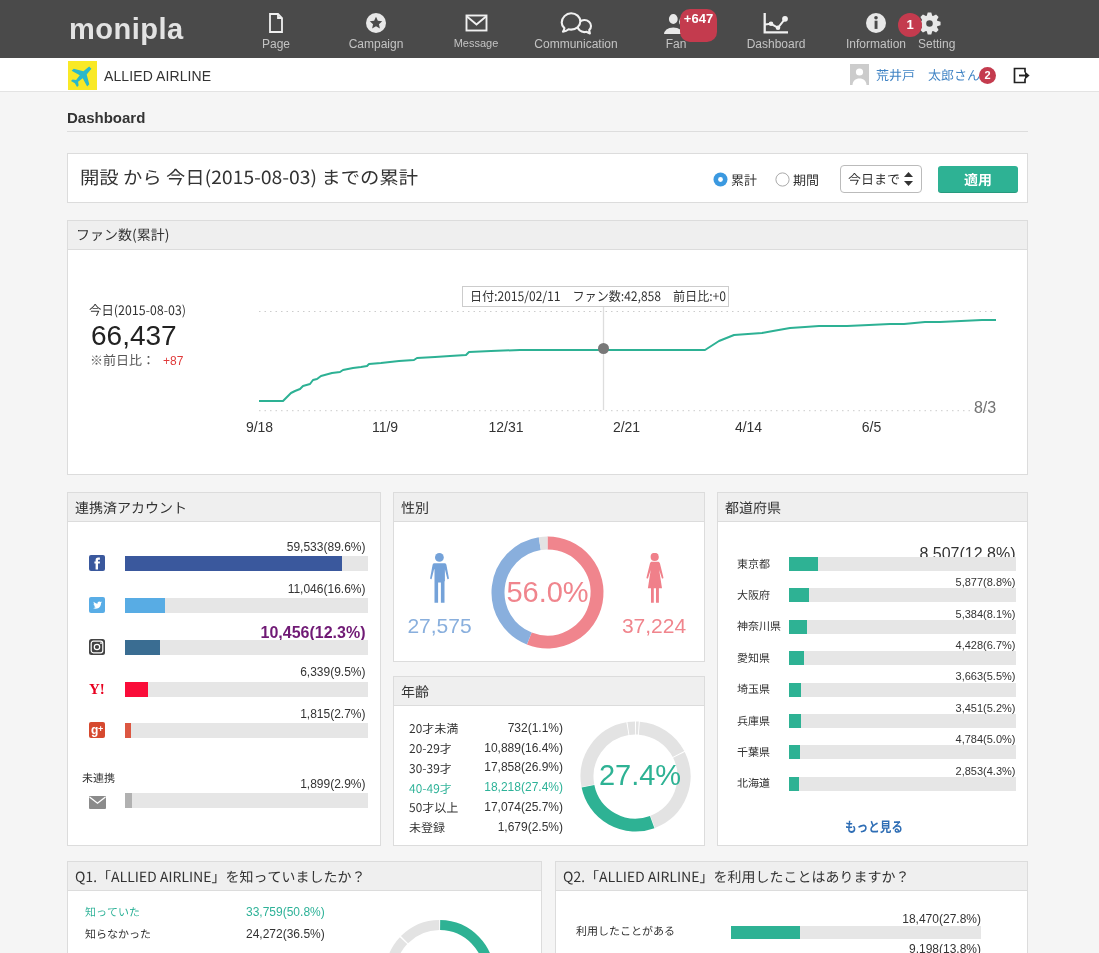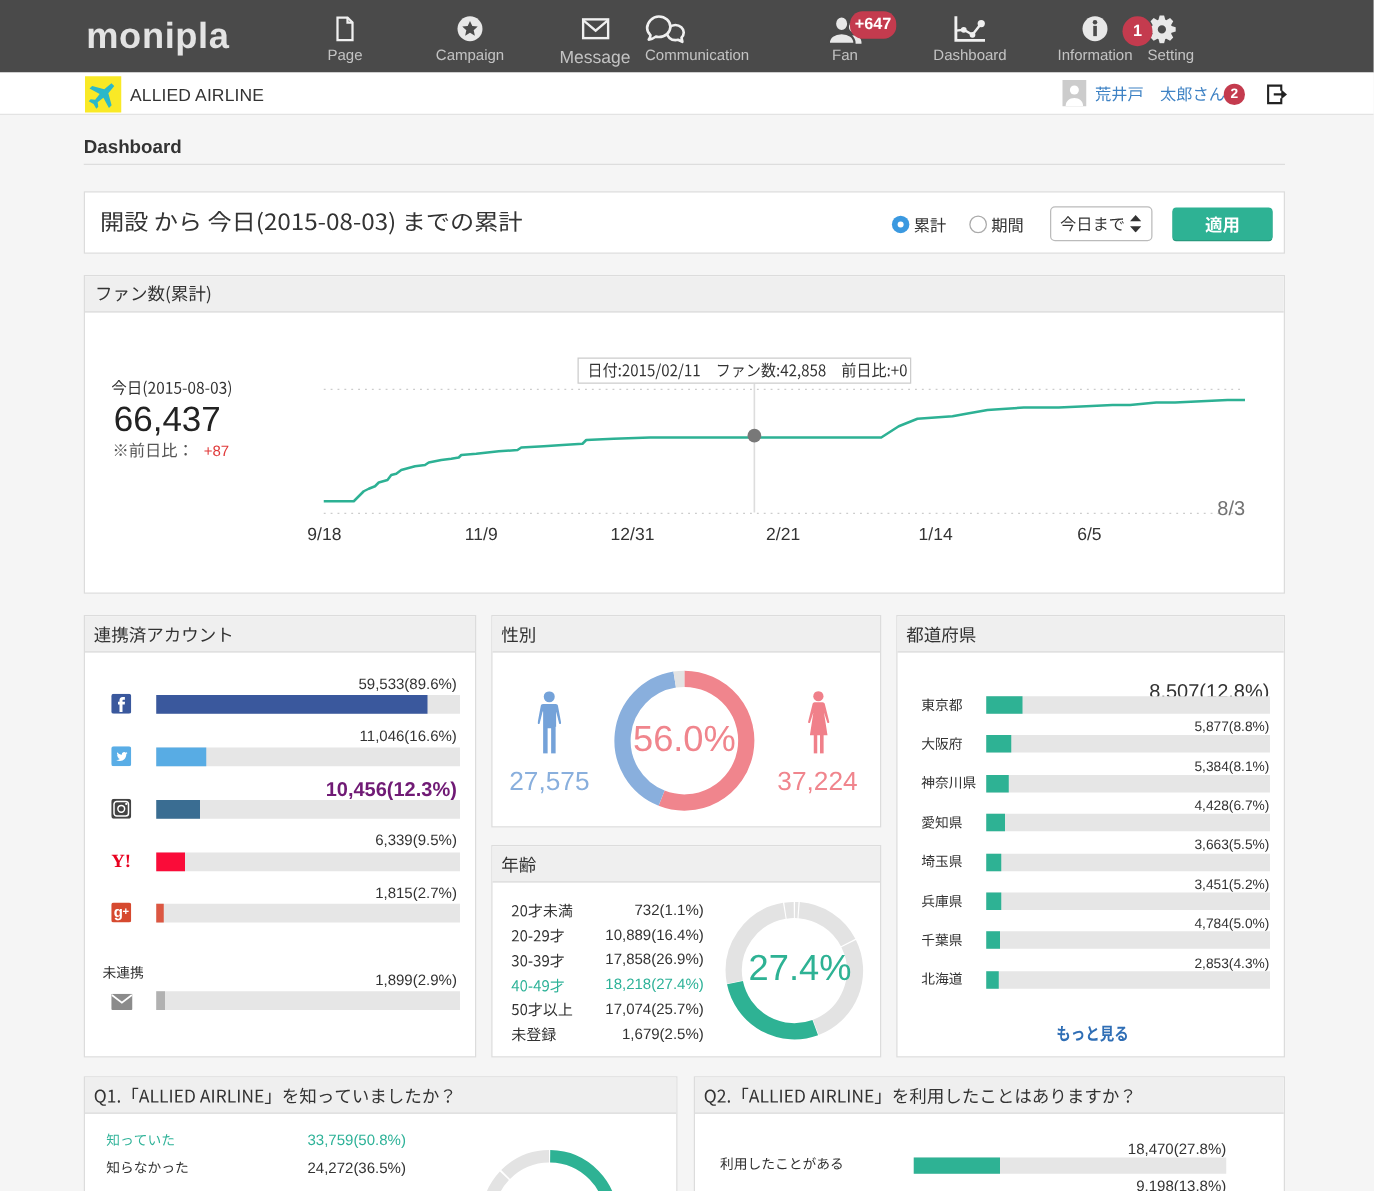--- a/index.html
+++ b/index.html
@@ -25,23 +25,23 @@
         <circle cx="11" cy="11" r="10" fill="#e8e8e8"></circle>
         <path d="M11 4.8l1.85 4 4.35.45-3.25 3 .95 4.25-3.9-2.25-3.9 2.25.95-4.25-3.25-3 4.35-.45z" fill="#4a4a4a"></path>
       </svg></div>
     <div style="font-size:12px;color:#c3c3c3;margin-top:2px">Campaign</div>
   </div>
 <div class="abs" style="left:416px;top:12px;width:120px;text-align:center">
     <div style="height:23px"><svg width="23" height="22" viewBox="0 0 23 22">
         <rect x="1.5" y="3.5" width="20" height="15" fill="none" stroke="#f0f0f0" stroke-width="1.9"></rect>
         <path d="M2 4.5l9.5 8 9.5-8" fill="none" stroke="#f0f0f0" stroke-width="1.9"></path>
       </svg></div>
-    <div style="font-size:14px;color:#c3c3c3;margin-top:2px">Message</div>
-  </div>
-<div class="abs" style="left:516px;top:12px;width:120px;text-align:left">
+    <div style="font-size:11px;color:#c3c3c3;margin-top:2px">Message</div>
+  </div>
+<div class="abs" style="left:516px;top:12px;width:120px;text-align:center">
     <div style="height:23px"><svg width="33" height="24" viewBox="0 0 33 24">
         <g fill="#4a4a4a" stroke="#f0f0f0" stroke-width="2.1" stroke-linejoin="round">
           <path d="M24.3 8c3.7 0 6.7 2.7 6.7 6 0 1.6-.7 3-1.8 4.1l.7 3.4-3.5-1.7c-.7.2-1.4.3-2.1.3-3.7 0-6.7-2.7-6.7-6s3-6.1 6.7-6.1z"></path>
           <path d="M11.1 1.2c5.1 0 9.2 3.7 9.2 8.2 0 4.5-4.1 8.2-9.2 8.2-.9 0-1.7-.1-2.5-.3-1.5 1.3-3.4 2.1-5.6 2.4.8-1.1 1.3-2.3 1.4-3.6-1.7-1.5-2.7-3.5-2.7-5.7 0-4.5 4.3-9.2 9.4-9.2z"></path>
         </g>
       </svg></div>
     <div style="font-size:12px;color:#c3c3c3;margin-top:2px">Communication</div>
   </div>
 <div class="abs" style="left:616px;top:12px;width:120px;text-align:center">
     <div style="height:23px"><svg width="30" height="24" viewBox="0 0 30 24">
@@ -73,21 +73,21 @@
         <circle cx="11" cy="5.8" r="1.8" fill="#4a4a4a"></circle>
       </svg></div>
     <div style="font-size:12px;color:#c3c3c3;margin-top:2px">Information</div>
   </div>
 <div class="abs" style="left:918px;top:12px;width:120px;text-align:left">
     <div style="height:23px"><svg width="23" height="23" viewBox="0 0 23 23">
         <path fill-rule="evenodd" d="M8.77,3.77 L9.72,0.44 L13.28,0.44 L14.23,3.77 L15.03,4.10 L18.06,2.42 L20.58,4.94 L18.90,7.97 L19.23,8.77 L22.56,9.72 L22.56,13.28 L19.23,14.23 L18.90,15.03 L20.58,18.06 L18.06,20.58 L15.03,18.90 L14.23,19.23 L13.28,22.56 L9.72,22.56 L8.77,19.23 L7.97,18.90 L4.94,20.58 L2.42,18.06 L4.10,15.03 L3.77,14.23 L0.44,13.28 L0.44,9.72 L3.77,8.77 L4.10,7.97 L2.42,4.94 L4.94,2.42 L7.97,4.10 Z M14.80,11.50 A3.3 3.3 0 1 0 8.20,11.50 A3.3 3.3 0 1 0 14.80,11.50 Z" fill="#e8e8e8"></path>
       </svg></div>
     <div style="font-size:12px;color:#c3c3c3;margin-top:2px">Setting</div>
   </div>
-<div class="abs" style="left:680px;top:9px;width:37px;height:22px;background:#c43b4e;border-radius:10px;color:#fff;font-size:13px;font-weight:bold;text-align:center;line-height:19px">+647</div>
+<div class="abs" style="left:680px;top:9px;width:37px;height:33px;background:#c43b4e;border-radius:10px;color:#fff;font-size:13px;font-weight:bold;text-align:center;line-height:19px">+647</div>
 <div class="abs" style="left:898px;top:13px;width:24px;height:24px;background:#c43b4e;border-radius:50%;color:#fff;font-size:13px;font-weight:bold;text-align:center;line-height:24px">1</div>
 <div class="abs" style="left:0;top:58px;width:1099px;height:34px;background:#fff;border-bottom:1px solid #e3e3e3"></div>
 <div class="abs" style="left:68px;top:61px;width:29px;height:29px;background:#f9e926">
 <svg width="29" height="29" viewBox="0 0 29 29">
       <g transform="translate(14.5,14.5) rotate(45)" fill="#2bb8c9">
 <path d="M-1.6,-11 L1.6,-11 L2.3,-3.6 L11,1.4 L11,4.4 L2.1,1.8 L1.4,7.6 L4.3,9.8 L4.3,12 L0,10.8 L-4.3,12 L-4.3,9.8 L-1.4,7.6 L-2.1,1.8 L-11,4.4 L-11,1.4 L-2.3,-3.6 Z"></path>
       </g>
     </svg></div>
 <div class="lat" style="top:68.8px;font-size:14px;color:#333;font-weight:normal;letter-spacing:0.1px;left:104px">ALLIED AIRLINE</div>
 <div class="abs" style="left:850px;top:64px;width:19px;height:21px;background:#ccc">
@@ -177,21 +177,21 @@
 <div class="abs" style="left:462px;top:286px;width:267px;height:21px;background:#fff;border:1px solid #ccc"></div>
 <svg style="position:absolute;left:470.0px;top:288.0px;overflow:visible" width="256" height="16">
     <g transform="translate(0,13.0) scale(0.9280,1)">
       <path fill="#333" d="M3.3 -4.6H9.8V-0.9H3.3ZM3.3 -5.5V-9.1H9.8V-5.5ZM2.3 -10V0.9H3.3V0.1H9.8V0.8H10.8V-10Z M18.3 -5.3C19 -4.2 19.8 -2.8 20.2 -2L21.1 -2.5C20.7 -3.3 19.8 -4.7 19.1 -5.7ZM22.8 -10.8V-8H17.5V-7H22.8V-0.3C22.8 0 22.6 0.1 22.3 0.1C22 0.1 21 0.1 19.9 0.1C20 0.4 20.2 0.8 20.3 1.1C21.7 1.1 22.5 1.1 23.1 0.9C23.6 0.7 23.8 0.5 23.8 -0.3V-7H25.4V-8H23.8V-10.8ZM16.8 -10.8C16.1 -8.8 14.8 -6.8 13.5 -5.6C13.7 -5.3 14 -4.8 14.1 -4.6C14.5 -5 15 -5.6 15.4 -6.2V1H16.4V-7.7C16.9 -8.6 17.4 -9.6 17.8 -10.5Z M27.8 -5.1C28.3 -5.1 28.7 -5.4 28.7 -6C28.7 -6.5 28.3 -6.9 27.8 -6.9C27.3 -6.9 26.9 -6.5 26.9 -6C26.9 -5.4 27.3 -5.1 27.8 -5.1ZM27.8 0.2C28.3 0.2 28.7 -0.2 28.7 -0.7C28.7 -1.3 28.3 -1.6 27.8 -1.6C27.3 -1.6 26.9 -1.3 26.9 -0.7C26.9 -0.2 27.3 0.2 27.8 0.2Z M30.2 0H36.2V-1H33.5C33.1 -1 32.5 -1 32 -0.9C34.2 -3.1 35.7 -5 35.7 -6.9C35.7 -8.6 34.6 -9.7 32.9 -9.7C31.7 -9.7 30.9 -9.2 30.1 -8.3L30.8 -7.6C31.4 -8.3 32 -8.7 32.8 -8.7C34 -8.7 34.6 -7.9 34.6 -6.9C34.6 -5.2 33.2 -3.3 30.2 -0.7Z M40.4 0.2C42.2 0.2 43.4 -1.5 43.4 -4.8C43.4 -8.1 42.2 -9.7 40.4 -9.7C38.6 -9.7 37.5 -8.1 37.5 -4.8C37.5 -1.5 38.6 0.2 40.4 0.2ZM40.4 -0.8C39.4 -0.8 38.6 -2 38.6 -4.8C38.6 -7.6 39.4 -8.8 40.4 -8.8C41.5 -8.8 42.3 -7.6 42.3 -4.8C42.3 -2 41.5 -0.8 40.4 -0.8Z M45.2 0H50.4V-1H48.5V-9.5H47.6C47.1 -9.2 46.5 -9 45.6 -8.9V-8.1H47.3V-1H45.2Z M54.7 0.2C56.3 0.2 57.8 -1 57.8 -3.1C57.8 -5.2 56.5 -6.1 54.9 -6.1C54.3 -6.1 53.9 -6 53.5 -5.8L53.7 -8.5H57.3V-9.5H52.7L52.4 -5.1L53 -4.7C53.6 -5 54 -5.2 54.6 -5.2C55.8 -5.2 56.6 -4.4 56.6 -3.1C56.6 -1.7 55.7 -0.8 54.5 -0.8C53.4 -0.8 52.7 -1.3 52.2 -1.9L51.6 -1.1C52.3 -0.5 53.2 0.2 54.7 0.2Z M58.6 2.3H59.5L63.4 -10.3H62.5Z M67.2 0.2C69 0.2 70.1 -1.5 70.1 -4.8C70.1 -8.1 69 -9.7 67.2 -9.7C65.4 -9.7 64.2 -8.1 64.2 -4.8C64.2 -1.5 65.4 0.2 67.2 0.2ZM67.2 -0.8C66.1 -0.8 65.4 -2 65.4 -4.8C65.4 -7.6 66.1 -8.8 67.2 -8.8C68.3 -8.8 69 -7.6 69 -4.8C69 -2 68.3 -0.8 67.2 -0.8Z M71.4 0H77.4V-1H74.7C74.2 -1 73.6 -1 73.2 -0.9C75.4 -3.1 76.9 -5 76.9 -6.9C76.9 -8.6 75.8 -9.7 74.1 -9.7C72.9 -9.7 72.1 -9.2 71.3 -8.3L72 -7.6C72.5 -8.3 73.2 -8.7 74 -8.7C75.2 -8.7 75.7 -7.9 75.7 -6.9C75.7 -5.2 74.3 -3.3 71.4 -0.7Z M78.1 2.3H79L82.9 -10.3H82Z M84.2 0H89.5V-1H87.6V-9.5H86.6C86.1 -9.2 85.5 -9 84.7 -8.9V-8.1H86.4V-1H84.2Z M91.5 0H96.7V-1H94.8V-9.5H93.9C93.3 -9.2 92.7 -9 91.9 -8.9V-8.1H93.6V-1H91.5Z M121.7 -8.6 120.9 -9.2C120.7 -9.1 120.4 -9.1 120.2 -9.1C119.6 -9.1 114.5 -9.1 113.7 -9.1C113.3 -9.1 112.8 -9.1 112.4 -9.2V-8C112.7 -8 113.2 -8.1 113.7 -8.1C114.5 -8.1 119.6 -8.1 120.4 -8.1C120.2 -6.8 119.6 -5 118.7 -3.8C117.6 -2.4 116.1 -1.3 113.6 -0.7L114.5 0.3C116.9 -0.5 118.4 -1.7 119.6 -3.2C120.6 -4.5 121.2 -6.6 121.5 -8C121.6 -8.2 121.6 -8.5 121.7 -8.6Z M134.8 -6.6 134.2 -7.1C134 -7.1 133.7 -7 133.5 -7C132.8 -7 127.6 -7 127 -7C126.7 -7 126.2 -7.1 125.8 -7.1V-6.1C126.2 -6.1 126.7 -6.1 127 -6.1C127.6 -6.1 132.5 -6.1 133.3 -6.1C132.9 -5.5 132 -4.3 131 -3.8L131.9 -3.2C133 -4 134.1 -5.6 134.5 -6.2C134.6 -6.3 134.7 -6.5 134.8 -6.6ZM130.4 -5.2H129.3C129.3 -5 129.4 -4.7 129.4 -4.4C129.4 -2.8 129.1 -1.3 127.3 -0.1C127 0.1 126.7 0.2 126.5 0.3L127.4 1C130.1 -0.5 130.4 -2.5 130.4 -5.2Z M139.5 -9.5 138.7 -8.7C139.7 -8.1 141.3 -6.7 142 -6L142.8 -6.8C142.1 -7.6 140.4 -8.9 139.5 -9.5ZM138.4 -0.8 139 0.2C141.2 -0.2 142.9 -0.9 144.2 -1.8C146.1 -3 147.6 -4.8 148.5 -6.4L147.9 -7.5C147.1 -5.9 145.6 -4 143.6 -2.7C142.3 -1.9 140.6 -1.2 138.4 -0.8Z M155.2 -10.7C155 -10.2 154.6 -9.4 154.2 -8.9L154.9 -8.6C155.2 -9 155.7 -9.7 156.1 -10.3ZM150.6 -10.3C151 -9.8 151.3 -9 151.4 -8.6L152.2 -8.9C152.1 -9.4 151.7 -10.1 151.3 -10.6ZM157.7 -10.9C157.3 -8.6 156.7 -6.4 155.6 -5.1C155.8 -4.9 156.2 -4.6 156.4 -4.4C156.7 -4.9 157 -5.4 157.3 -6C157.6 -4.7 158 -3.5 158.5 -2.4C157.8 -1.4 157 -0.6 155.8 -0C155.4 -0.3 154.9 -0.7 154.3 -1C154.8 -1.6 155.1 -2.3 155.3 -3.2H156.4V-4H152.9L153.4 -4.9L153.1 -5H153.7V-6.9C154.3 -6.4 155.2 -5.8 155.5 -5.5L156 -6.2C155.7 -6.4 154.3 -7.3 153.7 -7.7V-7.7H156.4V-8.5H153.7V-10.9H152.8V-8.5H150.1V-7.7H152.5C151.9 -6.9 150.9 -6.1 150 -5.7C150.2 -5.5 150.4 -5.1 150.5 -4.9C151.3 -5.4 152.2 -6.1 152.8 -6.9V-5L152.5 -5.1L151.9 -4H150V-3.2H151.5C151.2 -2.5 150.8 -1.8 150.5 -1.3L151.4 -1L151.6 -1.4C152 -1.2 152.4 -1 152.9 -0.8C152.2 -0.3 151.3 0 150.1 0.2C150.2 0.4 150.4 0.8 150.5 1C151.9 0.7 152.9 0.3 153.7 -0.3C154.3 0 154.8 0.4 155.2 0.7L155.5 0.4C155.7 0.6 155.9 0.9 156 1.1C157.2 0.4 158.2 -0.4 159 -1.4C159.6 -0.4 160.4 0.5 161.4 1C161.6 0.8 161.9 0.4 162.1 0.2C161.1 -0.4 160.3 -1.2 159.6 -2.4C160.4 -3.8 160.9 -5.5 161.2 -7.6H162V-8.5H158.2C158.4 -9.3 158.5 -10 158.7 -10.8ZM152.5 -3.2H154.3C154.2 -2.5 153.9 -1.9 153.5 -1.4C153 -1.7 152.5 -1.9 152 -2.1ZM157.9 -7.6H160.2C160 -6 159.6 -4.6 159.1 -3.4C158.5 -4.7 158.2 -6.1 157.9 -7.6Z M164.3 -5.1C164.8 -5.1 165.2 -5.4 165.2 -6C165.2 -6.5 164.8 -6.9 164.3 -6.9C163.9 -6.9 163.5 -6.5 163.5 -6C163.5 -5.4 163.9 -5.1 164.3 -5.1ZM164.3 0.2C164.8 0.2 165.2 -0.2 165.2 -0.7C165.2 -1.3 164.8 -1.6 164.3 -1.6C163.9 -1.6 163.5 -1.3 163.5 -0.7C163.5 -0.2 163.9 0.2 164.3 0.2Z M170.6 0H171.7V-2.6H173V-3.6H171.7V-9.5H170.4L166.4 -3.4V-2.6H170.6ZM170.6 -3.6H167.6L169.8 -6.8C170.1 -7.3 170.3 -7.8 170.6 -8.2H170.6C170.6 -7.7 170.6 -7 170.6 -6.5Z M173.9 0H179.9V-1H177.3C176.8 -1 176.2 -1 175.7 -0.9C178 -3.1 179.5 -5 179.5 -6.9C179.5 -8.6 178.4 -9.7 176.7 -9.7C175.5 -9.7 174.6 -9.2 173.9 -8.3L174.6 -7.6C175.1 -8.3 175.8 -8.7 176.5 -8.7C177.7 -8.7 178.3 -7.9 178.3 -6.9C178.3 -5.2 176.9 -3.3 173.9 -0.7Z M181.5 2.5C182.7 2 183.4 1 183.4 -0.2C183.4 -1.1 183.1 -1.6 182.4 -1.6C182 -1.6 181.5 -1.3 181.5 -0.8C181.5 -0.3 181.9 0 182.4 0L182.6 0C182.5 0.8 182.1 1.4 181.3 1.8Z M187.8 0.2C189.6 0.2 190.8 -0.9 190.8 -2.3C190.8 -3.6 190 -4.3 189.2 -4.8V-4.9C189.8 -5.3 190.5 -6.2 190.5 -7.2C190.5 -8.6 189.5 -9.7 187.9 -9.7C186.4 -9.7 185.2 -8.7 185.2 -7.3C185.2 -6.3 185.8 -5.5 186.5 -5.1V-5C185.7 -4.5 184.8 -3.6 184.8 -2.4C184.8 -0.9 186.1 0.2 187.8 0.2ZM188.5 -5.2C187.3 -5.6 186.3 -6.1 186.3 -7.3C186.3 -8.2 187 -8.8 187.8 -8.8C188.9 -8.8 189.4 -8 189.4 -7.1C189.4 -6.4 189.1 -5.7 188.5 -5.2ZM187.8 -0.7C186.7 -0.7 185.8 -1.5 185.8 -2.5C185.8 -3.4 186.4 -4.1 187.1 -4.6C188.5 -4.1 189.7 -3.6 189.7 -2.3C189.7 -1.4 188.9 -0.7 187.8 -0.7Z M194.8 0.2C196.4 0.2 197.9 -1 197.9 -3.1C197.9 -5.2 196.6 -6.1 195.1 -6.1C194.5 -6.1 194.1 -6 193.6 -5.8L193.9 -8.5H197.5V-9.5H192.8L192.5 -5.1L193.2 -4.7C193.7 -5 194.1 -5.2 194.7 -5.2C195.9 -5.2 196.7 -4.4 196.7 -3.1C196.7 -1.7 195.8 -0.8 194.7 -0.8C193.6 -0.8 192.9 -1.3 192.3 -1.9L191.8 -1.1C192.4 -0.5 193.3 0.2 194.8 0.2Z M202.3 0.2C204 0.2 205.2 -0.9 205.2 -2.3C205.2 -3.6 204.5 -4.3 203.6 -4.8V-4.9C204.2 -5.3 204.9 -6.2 204.9 -7.2C204.9 -8.6 203.9 -9.7 202.3 -9.7C200.8 -9.7 199.7 -8.7 199.7 -7.3C199.7 -6.3 200.3 -5.5 201 -5.1V-5C200.1 -4.5 199.2 -3.6 199.2 -2.4C199.2 -0.9 200.5 0.2 202.3 0.2ZM202.9 -5.2C201.8 -5.6 200.7 -6.1 200.7 -7.3C200.7 -8.2 201.4 -8.8 202.3 -8.8C203.3 -8.8 203.9 -8 203.9 -7.1C203.9 -6.4 203.5 -5.7 202.9 -5.2ZM202.3 -0.7C201.1 -0.7 200.3 -1.5 200.3 -2.5C200.3 -3.4 200.8 -4.1 201.6 -4.6C202.9 -4.1 204.1 -3.6 204.1 -2.3C204.1 -1.4 203.4 -0.7 202.3 -0.7Z M226.7 -6.7V-1.4H227.6V-6.7ZM229.3 -7.1V-0.2C229.3 0 229.3 0.1 229 0.1C228.8 0.1 228.1 0.1 227.3 0.1C227.5 0.3 227.6 0.7 227.7 1C228.7 1 229.3 1 229.7 0.8C230.1 0.7 230.3 0.4 230.3 -0.2V-7.1ZM228.2 -11C227.9 -10.3 227.4 -9.5 227 -8.9H223.1L223.7 -9.1C223.5 -9.6 222.9 -10.4 222.4 -10.9L221.5 -10.6C222 -10.1 222.5 -9.4 222.7 -8.9H219.5V-8H231.1V-8.9H228.1C228.5 -9.4 228.9 -10 229.3 -10.6ZM224.1 -3.9V-2.6H221.3V-3.9ZM224.1 -4.7H221.3V-6H224.1ZM220.3 -6.8V1H221.3V-1.8H224.1V-0.1C224.1 0.1 224.1 0.1 223.9 0.1C223.7 0.1 223.1 0.1 222.5 0.1C222.6 0.4 222.8 0.7 222.8 1C223.7 1 224.3 1 224.6 0.8C225 0.7 225.1 0.4 225.1 -0.1V-6.8Z M235.1 -4.6H241.6V-0.9H235.1ZM235.1 -5.5V-9.1H241.6V-5.5ZM234.1 -10V0.9H235.1V0.1H241.6V0.8H242.6V-10Z M245.3 -0.3 245.6 0.8C247.3 0.4 249.5 -0.2 251.5 -0.7L251.4 -1.6C250.3 -1.3 249.1 -1.1 248.1 -0.8V-5.9H251V-6.9H248.1V-10.9H247.1V-0.6ZM252 -10.9V-1C252 0.4 252.3 0.8 253.6 0.8C253.9 0.8 255.5 0.8 255.8 0.8C257 0.8 257.3 0 257.4 -2.1C257.1 -2.2 256.8 -2.3 256.5 -2.5C256.4 -0.7 256.3 -0.2 255.7 -0.2C255.4 -0.2 254 -0.2 253.7 -0.2C253.1 -0.2 253 -0.3 253 -1V-5.3C254.4 -5.8 255.8 -6.5 256.9 -7.3L256.2 -8.1C255.4 -7.5 254.2 -6.8 253 -6.2V-10.9Z M259.6 -5.1C260.1 -5.1 260.5 -5.4 260.5 -6C260.5 -6.5 260.1 -6.9 259.6 -6.9C259.2 -6.9 258.8 -6.5 258.8 -6C258.8 -5.4 259.2 -5.1 259.6 -5.1ZM259.6 0.2C260.1 0.2 260.5 -0.2 260.5 -0.7C260.5 -1.3 260.1 -1.6 259.6 -1.6C259.2 -1.6 258.8 -1.3 258.8 -0.7C258.8 -0.2 259.2 0.2 259.6 0.2Z M264.6 -1.5H265.5V-4.4H268.2V-5.2H265.5V-8.1H264.6V-5.2H261.9V-4.4H264.6Z M272.3 0.2C274.1 0.2 275.2 -1.5 275.2 -4.8C275.2 -8.1 274.1 -9.7 272.3 -9.7C270.5 -9.7 269.3 -8.1 269.3 -4.8C269.3 -1.5 270.5 0.2 272.3 0.2ZM272.3 -0.8C271.2 -0.8 270.5 -2 270.5 -4.8C270.5 -7.6 271.2 -8.8 272.3 -8.8C273.4 -8.8 274.1 -7.6 274.1 -4.8C274.1 -2 273.4 -0.8 272.3 -0.8Z"></path>
     </g>
   </svg>
 <div class="lat" style="top:419.8px;font-size:14px;color:#333;font-weight:normal;letter-spacing:0;left:259.5px;transform:translateX(-50%)">9/18</div>
 <div class="lat" style="top:419.8px;font-size:14px;color:#333;font-weight:normal;letter-spacing:0;left:385px;transform:translateX(-50%)">11/9</div>
 <div class="lat" style="top:419.8px;font-size:14px;color:#333;font-weight:normal;letter-spacing:0;left:506px;transform:translateX(-50%)">12/31</div>
 <div class="lat" style="top:419.8px;font-size:14px;color:#333;font-weight:normal;letter-spacing:0;left:626.5px;transform:translateX(-50%)">2/21</div>
-<div class="lat" style="top:419.8px;font-size:14px;color:#333;font-weight:normal;letter-spacing:0;left:748.5px;transform:translateX(-50%)">1/14</div>
+<div class="lat" style="top:419.8px;font-size:14px;color:#333;font-weight:normal;letter-spacing:0;left:748.5px;transform:translateX(-50%)">4/14</div>
 <div class="lat" style="top:419.8px;font-size:14px;color:#333;font-weight:normal;letter-spacing:0;left:871.5px;transform:translateX(-50%)">6/5</div>
 <div class="lat" style="top:400px;font-size:16px;color:#737373;font-weight:normal;letter-spacing:0;left:985px;transform:translateX(-50%)">8/3</div>
 <div class="panel" style="left:67px;top:492px;width:314px;height:354px">
     <div class="phead"></div>
   </div>
 <svg style="position:absolute;left:75.0px;top:499.0px;overflow:visible" width="112" height="17">
     <g transform="translate(0,14.0) scale(1.0000,1)">
       <path fill="#333" d="M0.8 -10.8C1.6 -10.2 2.6 -9.2 3 -8.5L3.9 -9.1C3.4 -9.8 2.4 -10.8 1.6 -11.4ZM3.4 -6.2H0.6V-5.2H2.4V-1.6C1.8 -1 1.1 -0.4 0.5 -0L1.1 1C1.7 0.4 2.4 -0.2 3 -0.8C3.9 0.3 5.2 0.8 7 0.9C8.6 0.9 11.6 0.9 13.1 0.8C13.2 0.5 13.3 0 13.5 -0.2C11.8 -0.1 8.5 -0.1 7 -0.1C5.3 -0.2 4.1 -0.7 3.4 -1.7ZM4.9 -8.7V-4.1H8V-3.1H4V-2.2H8V-0.6H9.1V-2.2H13.2V-3.1H9.1V-4.1H12.3V-8.7H9.1V-9.6H13V-10.5H9.1V-11.8H8V-10.5H4.2V-9.6H8V-8.7ZM5.9 -6H8V-4.9H5.9ZM9.1 -6H11.3V-4.9H9.1ZM5.9 -7.9H8V-6.8H5.9ZM9.1 -7.9H11.3V-6.8H9.1Z M16.3 -11.7V-8.9H14.6V-8H16.3V-5.1L14.4 -4.5L14.7 -3.5L16.3 -4V-0.1C16.3 0.1 16.3 0.2 16.1 0.2C15.9 0.2 15.4 0.2 14.8 0.1C14.9 0.4 15.1 0.9 15.1 1.1C16 1.1 16.5 1.1 16.8 0.9C17.2 0.8 17.3 0.5 17.3 -0.1V-4.4L18.9 -4.9L18.8 -5.9L17.3 -5.4V-8H18.7C18.9 -7.8 19 -7.6 19.1 -7.5C19.4 -7.8 19.7 -8.1 19.9 -8.4V-4.6H27.2V-5.4H24V-6.3H26.7V-7H24V-7.9H26.7V-8.6H24V-9.4H27.1V-10.2H24.1C24.3 -10.6 24.5 -11 24.8 -11.5L23.7 -11.7C23.6 -11.3 23.3 -10.7 23.1 -10.2H21C21.3 -10.6 21.4 -11.1 21.6 -11.5L20.7 -11.8C20.3 -10.6 19.6 -9.5 18.8 -8.7V-8.9H17.3V-11.7ZM23 -6.3V-5.4H20.8V-6.3ZM23 -7H20.8V-7.9H23ZM19.1 -3.8V-2.9H21C20.8 -1.2 19.9 -0.2 18.3 0.4C18.6 0.6 18.9 1 19 1.2C20.8 0.4 21.8 -0.8 22.1 -2.9H23.8C23.7 -2.3 23.5 -1.7 23.4 -1.2L24.3 -1.1L24.5 -1.8H26.3C26.1 -0.6 26 -0 25.8 0.1C25.7 0.2 25.5 0.3 25.3 0.3C25 0.3 24.3 0.3 23.7 0.2C23.8 0.4 23.9 0.8 24 1.1C24.7 1.1 25.3 1.1 25.6 1.1C26.1 1.1 26.3 1 26.5 0.8C26.9 0.4 27.1 -0.4 27.3 -2.2C27.3 -2.3 27.3 -2.6 27.3 -2.6H24.7L25 -3.8ZM23 -8.6H20.8V-9.4H23Z M29.3 -10.9C30.2 -10.5 31.2 -9.8 31.8 -9.3L32.4 -10.2C31.8 -10.6 30.7 -11.3 29.8 -11.6ZM28.5 -7.1C29.4 -6.7 30.5 -6.1 31.1 -5.6L31.7 -6.5C31.1 -6.9 30 -7.5 29.1 -7.9ZM28.9 0.3 29.8 0.9C30.6 -0.4 31.5 -2.2 32.2 -3.6L31.4 -4.3C30.7 -2.7 29.7 -0.8 28.9 0.3ZM36.4 -11.8V-10.3H32.5V-9.4H33.9C34.5 -8.5 35.2 -7.9 36 -7.3C34.8 -6.8 33.5 -6.4 32.1 -6.2C32.3 -6 32.5 -5.5 32.6 -5.3C34.2 -5.6 35.7 -6.1 36.9 -6.8C38.1 -6.2 39.5 -5.8 41 -5.4C41.1 -5.7 41.4 -6.1 41.6 -6.4C40.2 -6.6 39 -6.9 37.9 -7.4C38.6 -7.9 39.3 -8.6 39.7 -9.4H41.3V-10.3H37.4V-11.8ZM38.5 -9.4C38.1 -8.8 37.6 -8.3 36.9 -7.9C36.3 -8.2 35.6 -8.7 35.1 -9.4ZM39.1 -3.8V-2.5H34.6C34.7 -2.9 34.7 -3.3 34.7 -3.7V-3.8ZM33.7 -5.5V-3.7C33.7 -2.4 33.5 -0.6 31.9 0.7C32.1 0.8 32.5 1.1 32.7 1.3C33.7 0.5 34.2 -0.5 34.5 -1.5H39.1V1.1H40.1V-5.5H39.1V-4.7H34.7V-5.5Z M55 -9.5 54.3 -10.1C54.1 -10.1 53.6 -10 53.4 -10C52.5 -10 46 -10 45.3 -10C44.8 -10 44.2 -10.1 43.7 -10.2V-8.9C44.3 -8.9 44.8 -9 45.3 -9C46 -9 52.3 -9 53.3 -9C52.9 -8.1 51.5 -6.6 50.2 -5.8L51.2 -5.1C52.8 -6.2 54.1 -8 54.7 -9C54.8 -9.1 54.9 -9.3 55 -9.5ZM49.4 -7.6H48.2C48.2 -7.3 48.2 -6.9 48.2 -6.6C48.2 -4.3 47.9 -2.3 45.8 -1C45.4 -0.7 44.9 -0.4 44.5 -0.3L45.5 0.5C49.1 -1.3 49.4 -3.8 49.4 -7.6Z M68 -8.1 67.2 -8.5C66.9 -8.5 66.7 -8.4 66.3 -8.4H63C63 -8.9 63 -9.4 63 -9.9C63 -10.2 63.1 -10.7 63.1 -11H61.8C61.9 -10.7 61.9 -10.2 61.9 -9.9C61.9 -9.4 61.9 -8.9 61.8 -8.4H59.4C58.8 -8.4 58.3 -8.5 57.8 -8.5V-7.3C58.3 -7.4 58.8 -7.4 59.4 -7.4H61.7C61.4 -4.5 60.4 -2.7 59 -1.5C58.5 -1.1 58 -0.7 57.5 -0.4L58.5 0.4C60.9 -1.2 62.3 -3.4 62.8 -7.4H66.8C66.8 -5.9 66.6 -2.4 66.1 -1.4C65.9 -1 65.6 -0.9 65.2 -0.9C64.7 -0.9 63.9 -1 63.2 -1.1L63.3 0.1C64 0.1 64.8 0.2 65.5 0.2C66.3 0.2 66.8 -0.1 67 -0.7C67.7 -2 67.8 -6.1 67.9 -7.4C67.9 -7.6 67.9 -7.9 68 -8.1Z M82.3 -8.5 81.6 -9C81.4 -8.9 81.1 -8.9 80.6 -8.9H77.5V-10.2C77.5 -10.5 77.5 -10.8 77.6 -11.2H76.2C76.3 -10.8 76.3 -10.5 76.3 -10.2V-8.9H73.2C72.7 -8.9 72.3 -8.9 71.9 -8.9C71.9 -8.6 71.9 -8.1 71.9 -7.8C71.9 -7.4 71.9 -5.8 71.9 -5.4C71.9 -5.1 71.9 -4.7 71.9 -4.5H73.1C73.1 -4.7 73.1 -5.1 73.1 -5.3C73.1 -5.7 73.1 -7.2 73.1 -7.8H80.9C80.8 -6.6 80.3 -4.9 79.6 -3.7C78.7 -2.4 77.2 -1.4 75.8 -0.9C75.3 -0.8 74.8 -0.6 74.3 -0.5L75.2 0.5C77.8 -0.2 79.7 -1.6 80.8 -3.4C81.5 -4.8 82 -6.5 82.1 -7.7C82.2 -7.9 82.3 -8.3 82.3 -8.5Z M87.2 -10.3 86.4 -9.4C87.4 -8.7 89.2 -7.2 89.9 -6.5L90.7 -7.4C90 -8.1 88.2 -9.6 87.2 -10.3ZM86 -0.9 86.7 0.3C89 -0.2 90.8 -1 92.2 -1.9C94.3 -3.2 96 -5.1 96.9 -6.9L96.2 -8.1C95.4 -6.4 93.7 -4.3 91.6 -2.9C90.2 -2.1 88.4 -1.2 86 -0.9Z M102.7 -1.2C102.7 -0.7 102.7 -0 102.6 0.4H104C103.9 -0 103.9 -0.8 103.9 -1.2L103.9 -5.9C105.4 -5.4 107.9 -4.4 109.4 -3.6L109.9 -4.8C108.4 -5.5 105.7 -6.5 103.9 -7.1V-9.4C103.9 -9.8 103.9 -10.4 104 -10.8H102.6C102.7 -10.4 102.7 -9.8 102.7 -9.4C102.7 -8.2 102.7 -2 102.7 -1.2Z"></path>
     </g>
   </svg>

